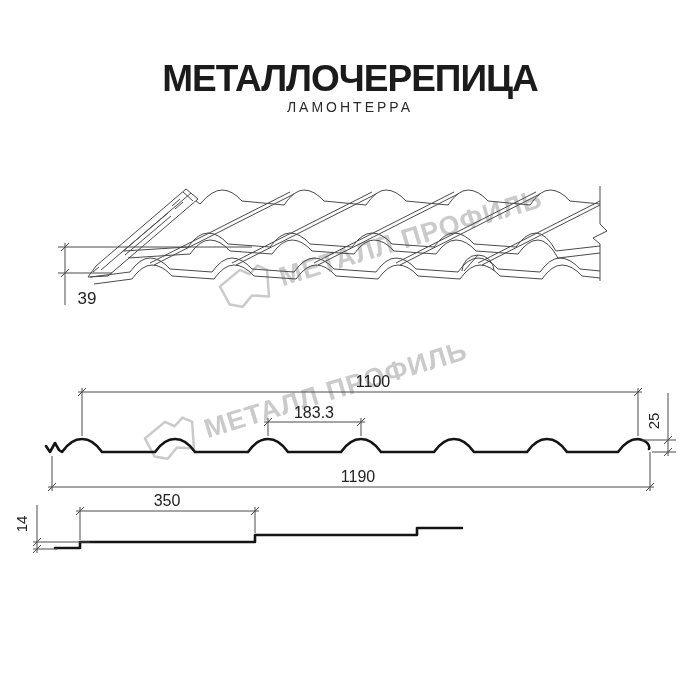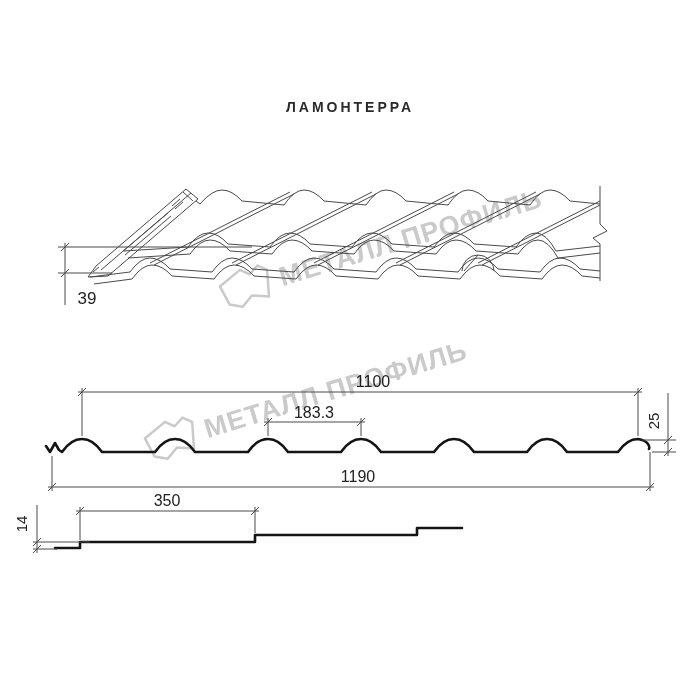--- a/index.html
+++ b/index.html
@@ -1,36 +1,37 @@
 <!DOCTYPE html>
 <html><head>
 <meta charset="utf-8">
 <style>
   html,body{margin:0;padding:0;background:#ffffff;}
   .page{position:relative;width:700px;height:700px;background:#ffffff;overflow:hidden;
         font-family:"Liberation Sans", sans-serif;}
   .title{position:absolute;left:0;top:58px;width:700px;text-align:center;
          font-size:37px;font-weight:bold;letter-spacing:-1px;color:#1b1b1b;}
   .subtitle{position:absolute;left:0;top:99px;width:700px;text-align:center;
-         font-size:14px;font-weight:bold;letter-spacing:3px;color:#2a2a2a;}
+         font-size:14px;font-weight:normal;letter-spacing:3px;color:#2a2a2a;}
   svg{position:absolute;left:0;top:0;}
   .thin{stroke:#4a4a4a;stroke-width:1;fill:none;}
   .dimline{stroke:#4a4a4a;stroke-width:1;fill:none;}
   .thick{stroke:#141414;stroke-width:2.6;fill:none;stroke-linecap:round;stroke-linejoin:round;}
   .dimtext{fill:#222222;font-size:16px;font-family:"Liberation Sans",sans-serif;}
   .dimtext-s{fill:#222222;font-size:15px;font-family:"Liberation Sans",sans-serif;}
   .wm-text{fill:#c5c5c5;font-size:27px;font-weight:bold;letter-spacing:1px;
            font-family:"Liberation Sans",sans-serif;}
   .wm-logo{stroke:#c5c5c5;stroke-width:2.5;fill:none;stroke-linejoin:round;}
 </style>
 </head>
 <body>
 
 <div class="page">
 
+  <div class="title">МЕТАЛЛОЧЕРЕПИЦА</div>
   <div class="subtitle">ЛАМОНТЕРРА</div>
 
   <svg width="700" height="700" viewBox="0 0 700 700">
 
     <g opacity="0.9">
       <g transform="translate(225,310) rotate(-17)">
         <path class="wm-logo" d="M6,-4 L2,-24 L26,-34 L34,-27 L44,-33 L52,-26 L46,0 L30,-6 L18,2 Z"></path>
         <text class="wm-text" x="62" y="-6">МЕТАЛЛ ПРОФИЛЬ</text>
       </g>
     </g>

